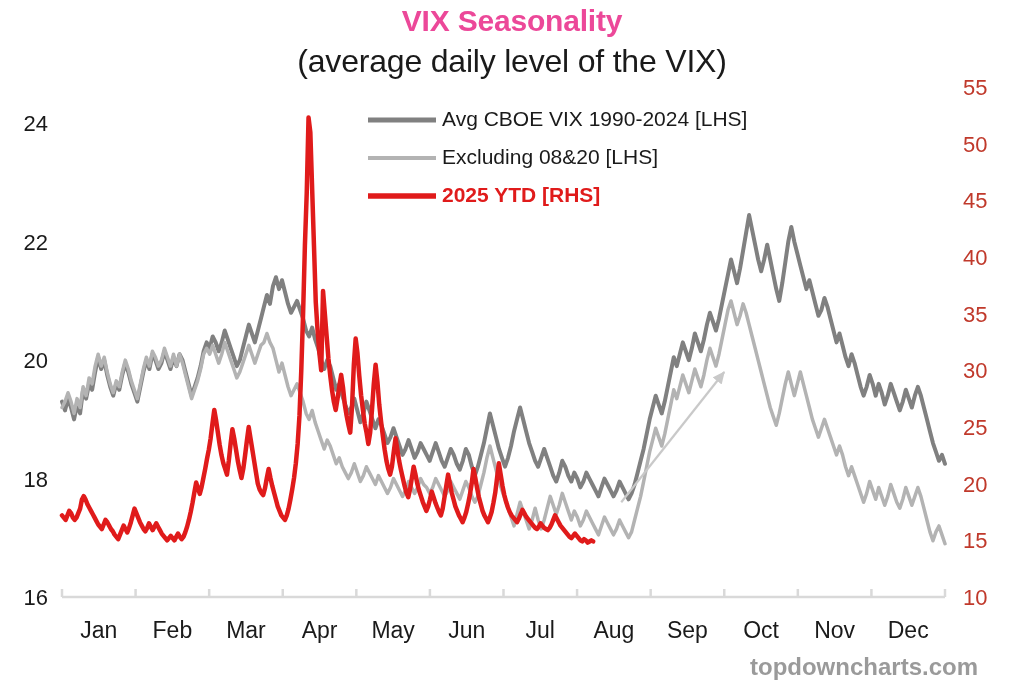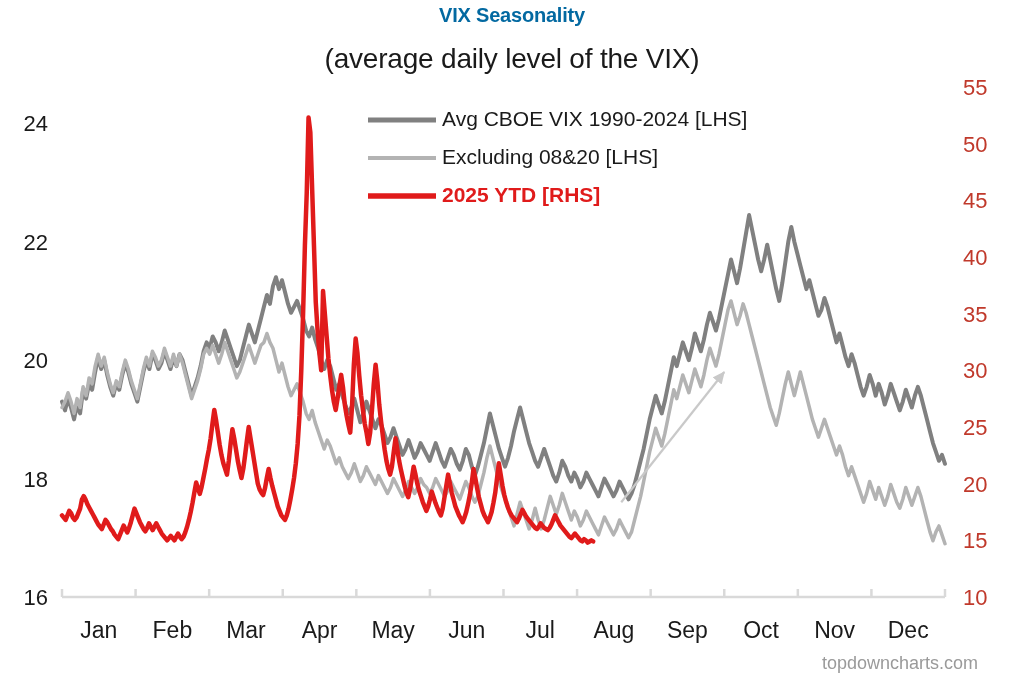--- a/index.html
+++ b/index.html
@@ -20,49 +20,50 @@
     width: 1024px;
     height: 681px;
     background: #ffffff;
   }
   .title {
     position: absolute;
     left: 0;
     top: 4px;
     width: 1024px;
     text-align: center;
-    font-size: 20px;
+    font-size: 30px;
     font-weight: bold;
-    color: #0369a1;
+    color: #ec4899;
     letter-spacing: -0.2px;
   }
   .subtitle {
     position: absolute;
     left: 0;
     top: 43px;
     width: 1024px;
     text-align: center;
-    font-size: 28px;
+    font-size: 32px;
     font-weight: normal;
     color: #1a1a1a;
     letter-spacing: -0.2px;
   }
   .footer-left {
     position: absolute;
     left: 18px;
     top: 652px;
     font-size: 19px;
     color: #1a1a1a;
   }
   .footer-right {
     position: absolute;
     right: 46px;
     top: 653px;
-    font-size: 18px;
+    font-size: 24px;
     color: #9a9a9a;
+    font-weight: bold;
   }
   svg.plot {
     position: absolute;
     left: 0;
     top: 0;
   }
   .ytick-left {
     font-size: 22px;
     fill: #1a1a1a;
     text-anchor: end;

